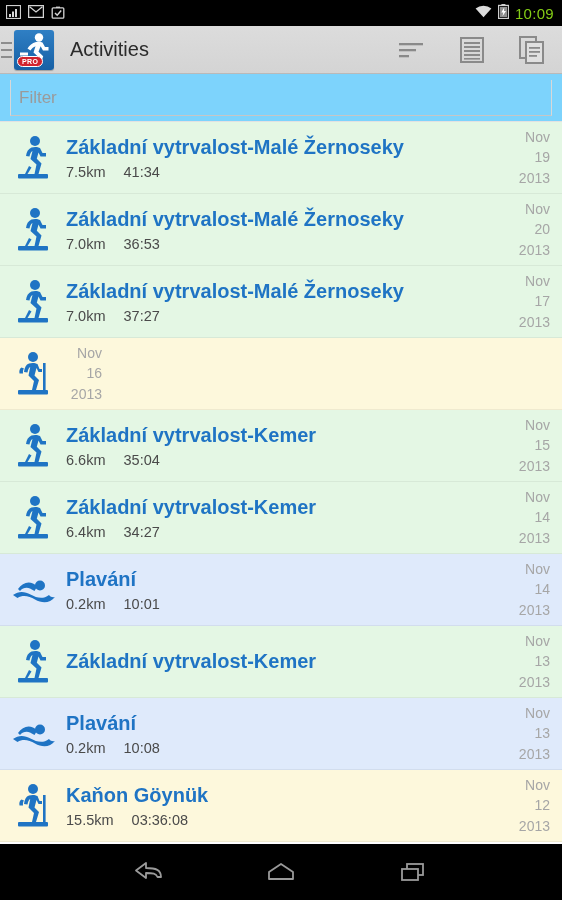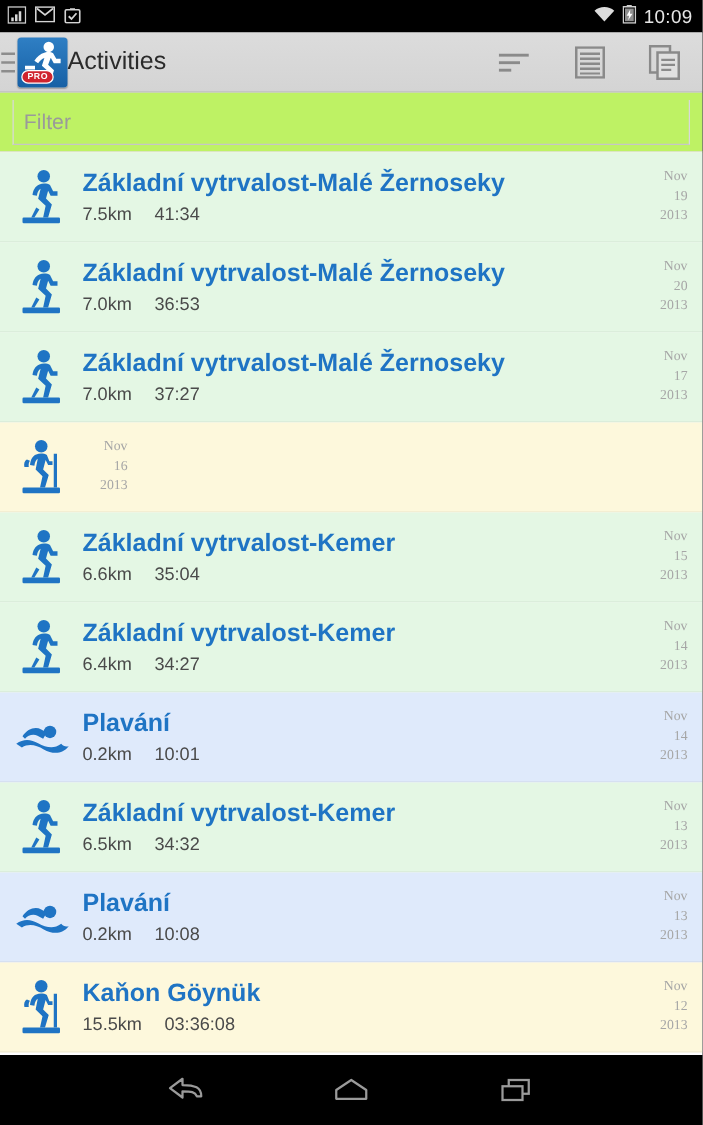--- a/index.html
+++ b/index.html
@@ -17,21 +17,21 @@
   }
 
   
   .statusbar {
     height:26px; background:#000; color:#d8d8d8;
     display:flex; align-items:center; flex:0 0 26px;
     padding:0 8px 0 6px; font-size:14px;
   }
   .sb-left { display:flex; align-items:center; gap:7px; }
   .sb-right { margin-left:auto; display:flex; align-items:center; gap:6px; }
-  .sb-time { font-size:15px; color:#e5e5e5; letter-spacing:.3px; }
+  .sb-time { font-size:15px; color:#84cc16; letter-spacing:.3px; }
   .sb-ico { display:block; }
 
   
   .actionbar {
     flex:0 0 48px; height:48px;
     background:linear-gradient(#dcdcdc,#d4d4d4);
     border-bottom:1px solid #b9b9b9;
     display:flex; align-items:center;
     position:relative;
   }
@@ -53,33 +53,33 @@
   }
   .app-icon svg { position:absolute; left:3px; top:1px; }
   .pro-badge {
     position:absolute; left:3px; bottom:3px;
     background:#d0242e; color:#fff;
     font-size:7px; font-weight:bold; letter-spacing:.4px;
     padding:1px 4px; border-radius:6px;
     border:1px solid #fff; line-height:1;
   }
   .ab-title {
-    font-size:20px; color:#2b2b2b; 
+    font-size:20px; color:#2b2b2b; margin-left:16px;
     font-weight:normal; white-space:nowrap;
   }
   .ab-actions { margin-left:auto; display:flex; align-items:center; }
   .ab-btn {
     width:60px; height:48px;
     display:flex; align-items:center; justify-content:center;
     cursor:pointer;
   }
 
   
   .filterwrap {
-    flex:0 0 48px; background:#bef264;
+    flex:0 0 48px; background:#7dd3fc;
     padding:6px 10px 0 10px;
     border-bottom:1px solid #e2e2e2;
   }
   .filter-field {
     height:36px; position:relative;
     border-bottom:1px solid #c6c6c6;
     border-left:1px solid #d8d8d8;
     border-right:1px solid #d8d8d8;
     display:flex; align-items:center;
     padding-left:8px;
@@ -112,23 +112,22 @@
     font-size:20px; font-weight:bold; color:#1f74c4;
     white-space:nowrap; overflow:hidden; text-overflow:ellipsis;
     line-height:1.25;
   }
   .row-sub {
     font-size:14.5px; color:#4a4a4a; margin-top:4px;
     display:flex; gap:18px;
   }
   .row-date {
     flex:0 0 auto; text-align:right;
-    font-size:11px; color:#a6a6a6; line-height:1.45;
+    font-size:14px; color:#a6a6a6; line-height:1.45;
     min-width:42px;
-    font-family:Liberation Serif, serif;
   }
 
   
   .navbar {
     flex:0 0 56px; height:56px; background:#000;
     display:flex; align-items:center; justify-content:center;
     gap:86px;
   }
   .nav-btn { width:46px; height:40px; display:flex; align-items:center; justify-content:center; cursor:pointer; }
 </style>
@@ -388,24 +387,20 @@
         <div class="row-ico">
           <svg width="38" height="46" viewBox="0 0 38 46">
             <circle cx="20" cy="6" r="5" fill="#1f74c4"></circle>
             <path d="M16.5 12.5 C13 14 11.5 17 11 21 L14.5 21.5 C15 18.5 16 16.8 17.5 16 L15.5 24 L21.5 29.5 L19.5 39 L23.5 39 L26.5 28.5 L21.8 23.8 L23.5 17.5 L25.5 21.5 L31 21.5 L31 18 L27.5 18 L25 13 C23 11.8 19.5 11.5 16.5 12.5 Z" fill="#1f74c4"></path>
             <rect x="3" y="39" width="30" height="4.5" rx="1" fill="#1f74c4"></rect>
             <path d="M10 39 L14 31 L16.5 32.5 L12.5 39 Z" fill="#1f74c4"></path>
           </svg>
         </div>
         <div class="row-body">
           <div class="row-title">Základní vytrvalost-Kemer</div>
-          <div class="row-sub">
-            <span>6.5km</span>
-            <span>34:32</span>
-          </div>
         </div>
         <div class="row-date">
           <div>Nov</div>
           <div>13</div>
           <div>2013</div>
         </div>
       </div>
       <div class="row blue">
         <div class="row-ico">
           <svg width="44" height="34" viewBox="0 0 44 34">

